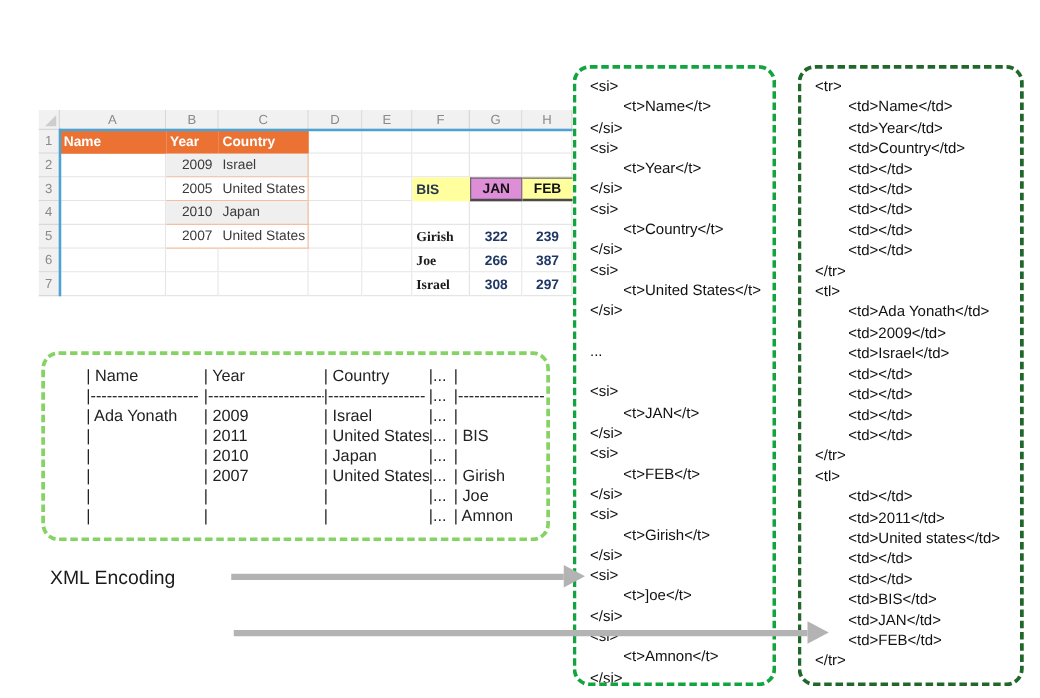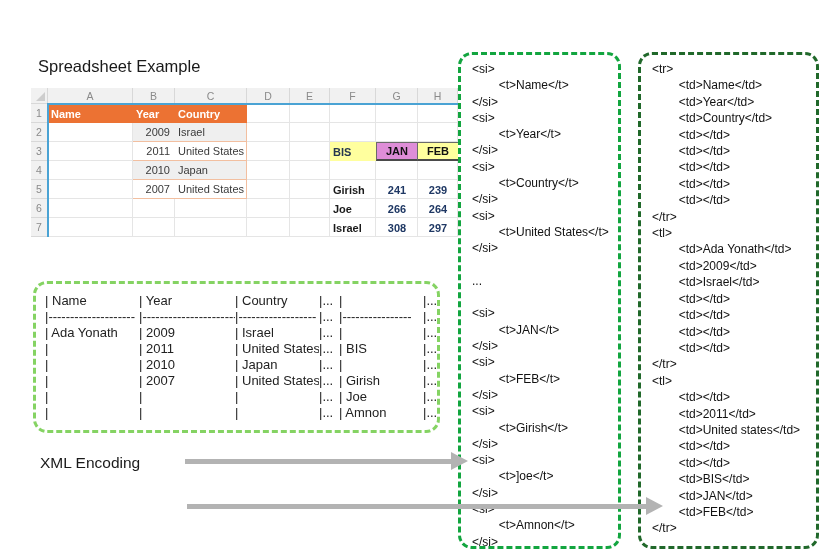--- a/index.html
+++ b/index.html
@@ -30,39 +30,39 @@
   .orange { background:#EC7233; color:#fff; font-weight:bold; padding-left:3px; }
   .ada { grid-area:3/2/7/3; background:#FBE3D5; justify-content:center; color:#333; }
   .yr { justify-content:flex-end; padding-right:5px; border-bottom:1px solid #F2BFA0; }
   .ct { padding-left:3px; border-bottom:1px solid #F2BFA0; border-right:1px solid #F2BFA0; }
   .band { background:#EFEFEF; } .wht { background:#fff; }
   .bis { background:#FFFF9E; font-weight:bold; color:#24364F; padding-left:3px; }
   .jan { background:#DE8DD7; font-weight:bold; color:#111; justify-content:center;
          border:1px solid #6A6A6A; border-bottom:2px solid #4A4A4A; }
   .feb { background:#FFFF9E; font-weight:bold; color:#111; justify-content:center;
          border-top:1px solid #6A6A6A; border-bottom:2px solid #4A4A4A; }
-  .pname { font-weight:bold; color:#1a1a1a; padding-left:3px; }
+  .pname { font-weight:bold; color:#1a1a1a; padding-left:3px;font-family:Liberation Serif, serif; }
   .num { font-weight:bold; color:#1F3864; justify-content:center; }
   .g-a1{grid-area:2/2} .g-b1{grid-area:2/3} .g-c1{grid-area:2/4}
   .g-b2{grid-area:3/3} .g-c2{grid-area:3/4}
   .g-b3{grid-area:4/3} .g-c3{grid-area:4/4}
   .g-b4{grid-area:5/3} .g-c4{grid-area:5/4}
   .g-b5{grid-area:6/3} .g-c5{grid-area:6/4}
   .g-f3{grid-area:4/7} .g-g3{grid-area:4/8} .g-h3{grid-area:4/9}
   .g-f5{grid-area:6/7} .g-g5{grid-area:6/8} .g-h5{grid-area:6/9}
   .g-f6{grid-area:7/7} .g-g6{grid-area:7/8} .g-h6{grid-area:7/9}
   .g-f7{grid-area:8/7} .g-g7{grid-area:8/8} .g-h7{grid-area:8/9}
   .blue-h { position:absolute; left:17px; top:15px; width:410px; height:2px; background:#4AA3D4; z-index:3; }
   .blue-v { position:absolute; left:16px; top:15px; width:2px; height:134px; background:#4AA3D4; z-index:3; }
 
   
   .md-box { position:absolute; left:33px; top:281px; width:401px; height:146px;
             border:3px dashed #85D363; border-radius:14px; overflow:hidden; }
   .md-body { padding:9px 0 0 9px; }
-  .md-row { display:flex; height:16px; line-height:16px; font-size:13px; color:#222; white-space:pre; }
+  .md-row { display:flex; height:16px; line-height:16px; font-size:13px; color:#222; white-space:pre;margin-left:24px; }
   .md-c { flex:none; overflow:hidden; }
   .md-c0{width:94px} .md-c1{width:96px} .md-c2{width:84px}
   .md-c3{width:20px} .md-c4{width:84px} .md-c5{width:22px}
 
   
   .code-box { position:absolute; border-radius:14px; overflow:hidden; }
   .xml-box  { left:458px; top:52px; width:157px; height:491px; border:3px dashed #12A53F; }
   .html-box { left:638px; top:52px; width:175px; height:491px; border:3px dashed #20682A; }
   .code { margin:0; font-family:"Liberation Sans", sans-serif; font-size:12px; color:#111;
           white-space:pre; padding:6px 0 0 11px; }
@@ -76,47 +76,46 @@
   .ahead { position:absolute; width:0; height:0; border-top:9px solid transparent;
            border-bottom:9px solid transparent; border-left:17px solid #B3B3B3; z-index:30; }
   .xml-ahead  { left:451px; top:452px; }
   .html-ahead { left:646px; top:497px; }
 </style>
 </head>
 <body>
 
 <div class="canvas">
 
-  <div class="title t-spreadsheet">Spreadsheet Example</div>
 
   <div class="sheet">
     <div class="ov orange g-a1">Name</div>
     <div class="ov orange g-b1">Year</div>
     <div class="ov orange g-c1">Country</div>
 
 
     <div class="ov yr band g-b2">2009</div>
     <div class="ov ct band g-c2">Israel</div>
-    <div class="ov yr wht g-b3">2011</div>
+    <div class="ov yr wht g-b3">2005</div>
     <div class="ov ct wht g-c3">United States</div>
     <div class="ov yr band g-b4">2010</div>
     <div class="ov ct band g-c4">Japan</div>
     <div class="ov yr wht g-b5">2007</div>
     <div class="ov ct wht g-c5">United States</div>
 
     <div class="ov bis g-f3">BIS</div>
     <div class="ov jan g-g3">JAN</div>
     <div class="ov feb g-h3">FEB</div>
 
     <div class="ov pname g-f5">Girish</div>
-    <div class="ov num g-g5">241</div>
+    <div class="ov num g-g5">322</div>
     <div class="ov num g-h5">239</div>
     <div class="ov pname g-f6">Joe</div>
     <div class="ov num g-g6">266</div>
-    <div class="ov num g-h6">264</div>
+    <div class="ov num g-h6">387</div>
     <div class="ov pname g-f7">Israel</div>
     <div class="ov num g-g7">308</div>
     <div class="ov num g-h7">297</div>
 
     <div class="blue-h"></div>
     <div class="blue-v"></div>
   <div class="sh-head corner" style="grid-area: 1 / 1;"></div>
       <div class="sh-head" style="grid-area: 1 / 2;">A</div>
       <div class="sh-head" style="grid-area: 1 / 3;">B</div>
       <div class="sh-head" style="grid-area: 1 / 4;">C</div>

